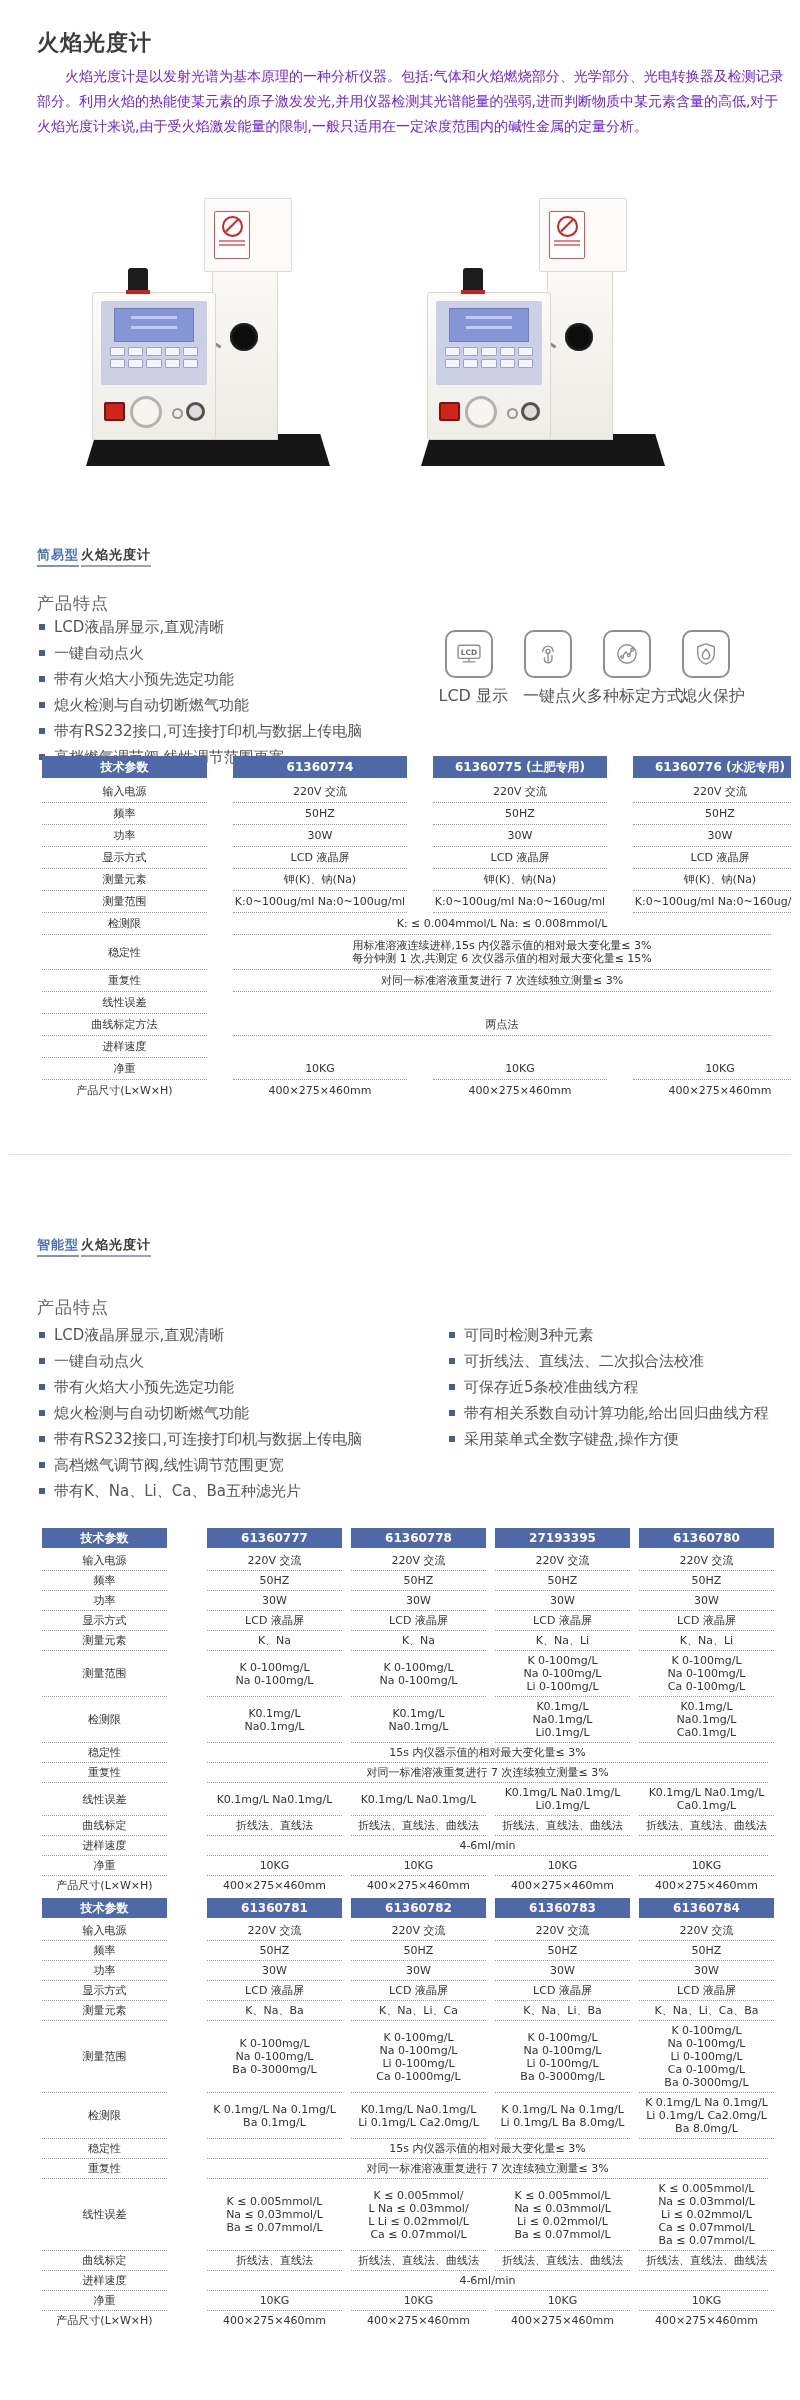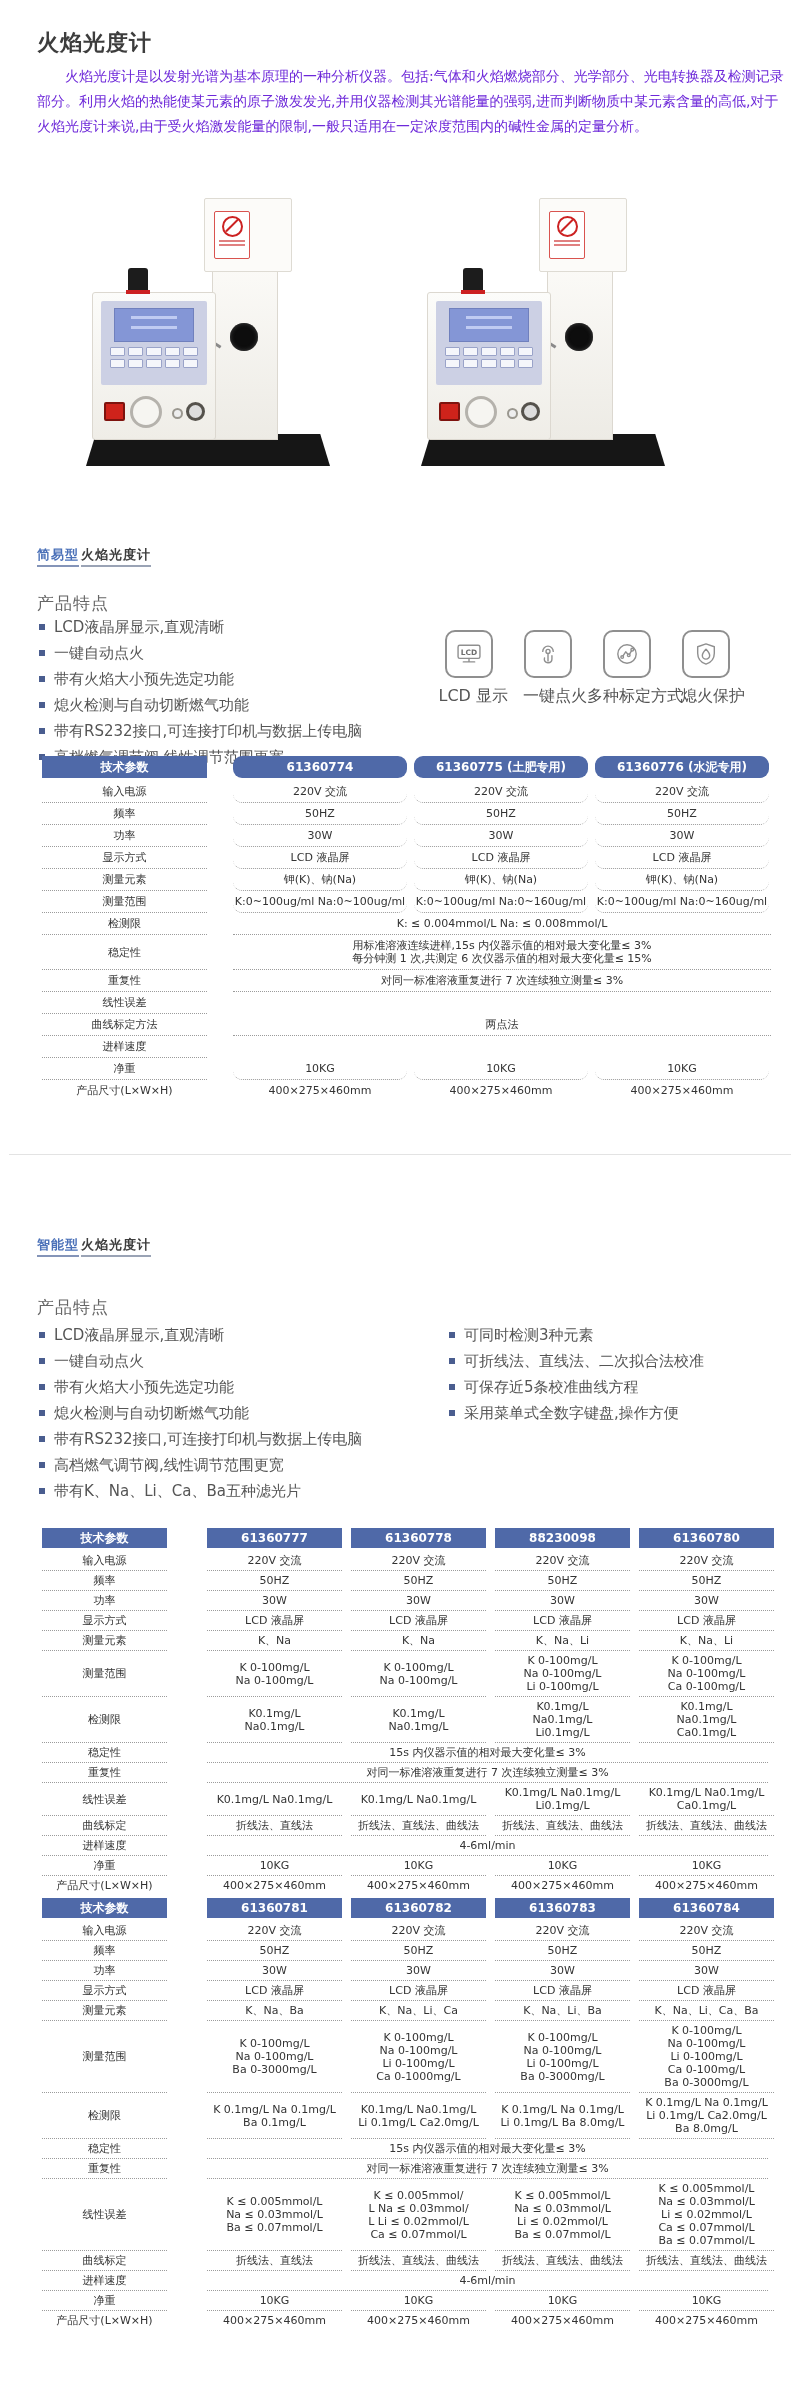--- a/index.html
+++ b/index.html
@@ -55,21 +55,21 @@
   
   .ptable{position:absolute;left:33px;}
   .t-row{display:flex;align-items:stretch;}
   .t-row.head{margin-bottom:3px;}
   .t-cell{display:flex;flex-direction:column;justify-content:center;text-align:center;font-size:11px;line-height:13px;color:#333;border-bottom:1px dotted #9b9b9b;white-space:pre-line;}
   .t-h{background:#4f69a8;color:#fff;font-weight:bold;font-size:12px;line-height:14px;border-bottom:none;}
   .t-row.last .t-cell{border-bottom:none;}
   .t1 .t-cell{padding:4px 1px;}
   .t4 .t-cell{padding:3px 1px;}
   .t1 .t-label{width:163px;margin-right:26px;}
-  .t1 .t-data{width:172px;margin-right:7px;border-radius:9px;}
+  .t1 .t-data{width:172px;margin-right:26px;}
   .t1 .t-span{width:536px;}
   .t4 .t-label{width:123px;margin-right:40px;}
   .t4 .t-data{width:133px;margin-right:9px;}
   .t4 .t-span{width:559px;}
 </style>
 </head>
 <body>
 
 <div class="page">
 
@@ -306,29 +306,30 @@
       <div class="feat-item"><span class="sq"></span><span>带有火焰大小预先选定功能</span></div>
       <div class="feat-item"><span class="sq"></span><span>熄火检测与自动切断燃气功能</span></div>
       <div class="feat-item"><span class="sq"></span><span>带有RS232接口,可连接打印机与数据上传电脑</span></div>
       <div class="feat-item"><span class="sq"></span><span>高档燃气调节阀,线性调节范围更宽</span></div>
       <div class="feat-item"><span class="sq"></span><span>带有K、Na、Li、Ca、Ba五种滤光片</span></div>
     </div>
   <div class="feat-list" style="top:1326px;left:440px;width:350px;">
       <div class="feat-item"><span class="sq"></span><span>可同时检测3种元素</span></div>
       <div class="feat-item"><span class="sq"></span><span>可折线法、直线法、二次拟合法校准</span></div>
       <div class="feat-item"><span class="sq"></span><span>可保存近5条校准曲线方程</span></div>
+      <div class="feat-item"><span class="sq"></span><span>带有相关系数自动计算功能,给出回归曲线方程</span></div>
       <div class="feat-item"><span class="sq"></span><span>采用菜单式全数字键盘,操作方便</span></div>
     </div>
 
   <div class="ptable t4" style="top:1528px;">
       <div class="t-row head">
         <div class="t-cell t-h t-label">技术参数</div>
         <div class="t-cell t-h t-data">61360777</div>
         <div class="t-cell t-h t-data">61360778</div>
-        <div class="t-cell t-h t-data">88230098</div>
+        <div class="t-cell t-h t-data">27193395</div>
         <div class="t-cell t-h t-data">61360780</div>
       </div>
       <div class="t-row">
         <div class="t-cell t-label">输入电源</div>
         <div class="t-cell t-data">220V 交流</div>
         <div class="t-cell t-data">220V 交流</div>
         <div class="t-cell t-data">220V 交流</div>
         <div class="t-cell t-data">220V 交流</div>
       </div>
       <div class="t-row">

